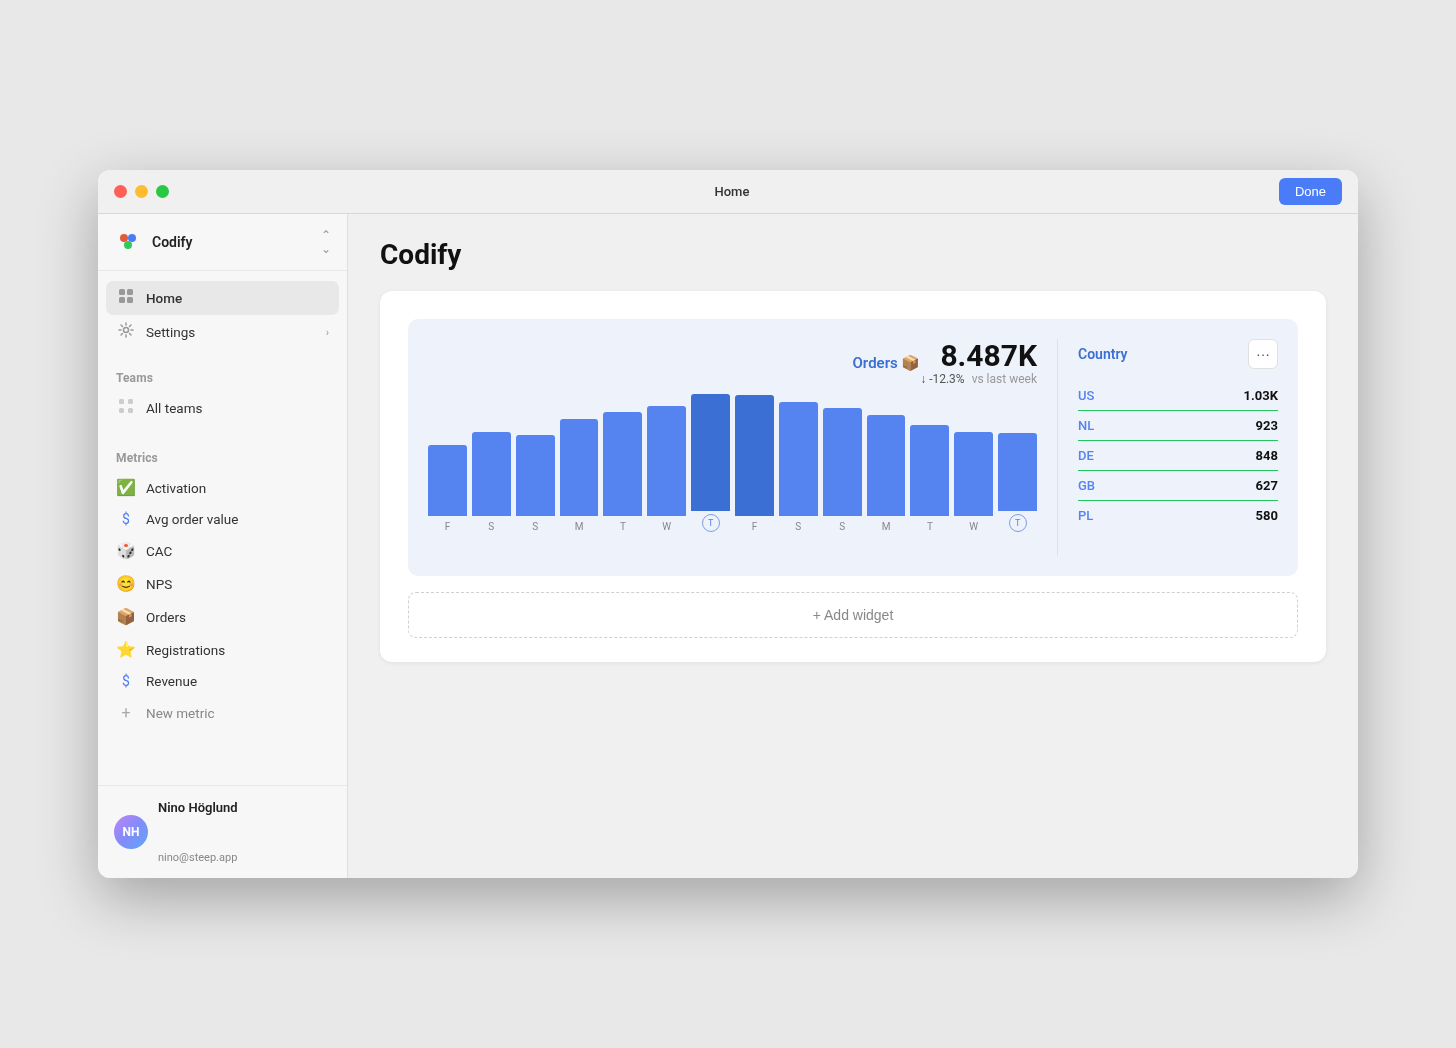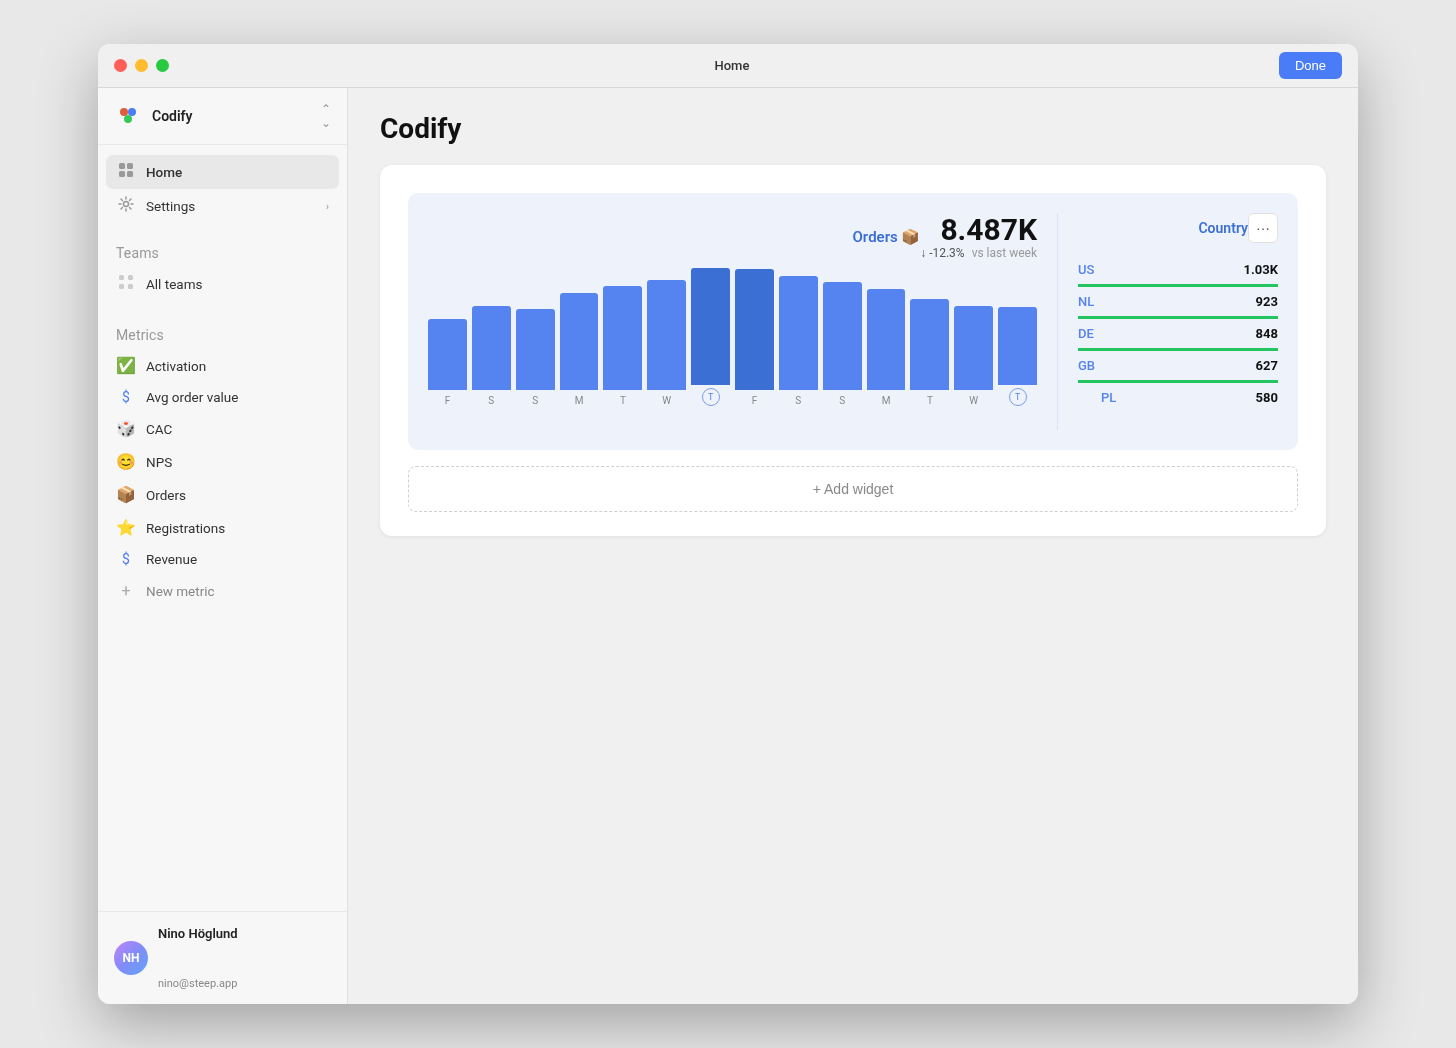--- a/index.html
+++ b/index.html
@@ -7,21 +7,21 @@
       font-family: -apple-system, BlinkMacSystemFont, 'Segoe UI', Roboto, sans-serif;
       background: #e8e8e8;
       display: flex;
       align-items: center;
       justify-content: center;
       min-height: 100vh;
       padding: 20px;
     }
     .window {
       width: 1260px;
-      height: 960px;
+      height: 708px;
       background: #f5f5f5;
       border-radius: 12px;
       box-shadow: 0 20px 60px rgba(0,0,0,0.3);
       overflow: hidden;
       display: flex;
       flex-direction: column;
     }
     .titlebar {
       height: 44px;
       background: #f0f0f0;
@@ -115,22 +115,22 @@
       padding: 7px 10px;
       border-radius: 7px;
       cursor: pointer;
       font-size: 13.5px;
       color: #333;
     }
     .nav-item.active { background: #e8e8e8; font-weight: 500; }
     .nav-item-icon { font-size: 16px; width: 20px; text-align: center; }
     .nav-item-arrow { margin-left: auto; font-size: 11px; color: #999; }
     .sidebar-section-label {
-      font-size: 14px;
-      font-weight: 400;
+      font-size: 12px;
+      font-weight: 700;
       color: #999;
       padding: 12px 18px 4px;
       text-transform: none;
       letter-spacing: 0.01em;
     }
     .sidebar-bottom {
       margin-top: auto;
       padding: 14px 16px;
       border-top: 1px solid #e8e8e8;
       display: flex;
@@ -253,21 +253,21 @@
       background: #d8e3f5;
       margin: 0 20px;
     }
     .widget-country-area {
       width: 200px;
       flex-shrink: 0;
     }
     .country-header {
       display: flex;
       align-items: center;
-      justify-content: flex-end;
+      justify-content: space-between;
       margin-bottom: 12px;
     }
     .country-title {
       font-size: 14px;
       font-weight: 600;
       color: #3b6fd4;
     }
     .more-btn {
       background: white;
       border: 1px solid #e0e0e0;
@@ -280,24 +280,24 @@
       cursor: pointer;
       font-size: 14px;
       color: #555;
     }
     .country-list { display: flex; flex-direction: column; }
     .country-row {
       display: flex;
       align-items: center;
       justify-content: space-between;
       padding: 7px 0;
-      border-bottom: 3px solid #22c55e;
+      border-bottom: 1px solid #22c55e;
       font-size: 13px;
     }
-    .country-row:last-child { border-bottom: none; margin-left: 23px; }
+    .country-row:last-child { border-bottom: none; }
     .country-code { color: #5584f0; font-weight: 500; }
     .country-value { font-weight: 700; color: #111; }
     .add-widget-btn {
       width: 100%;
       padding: 14px;
       background: white;
       border: 1.5px dashed #d0d0d0;
       border-radius: 8px;
       font-size: 14px;
       color: #888;

